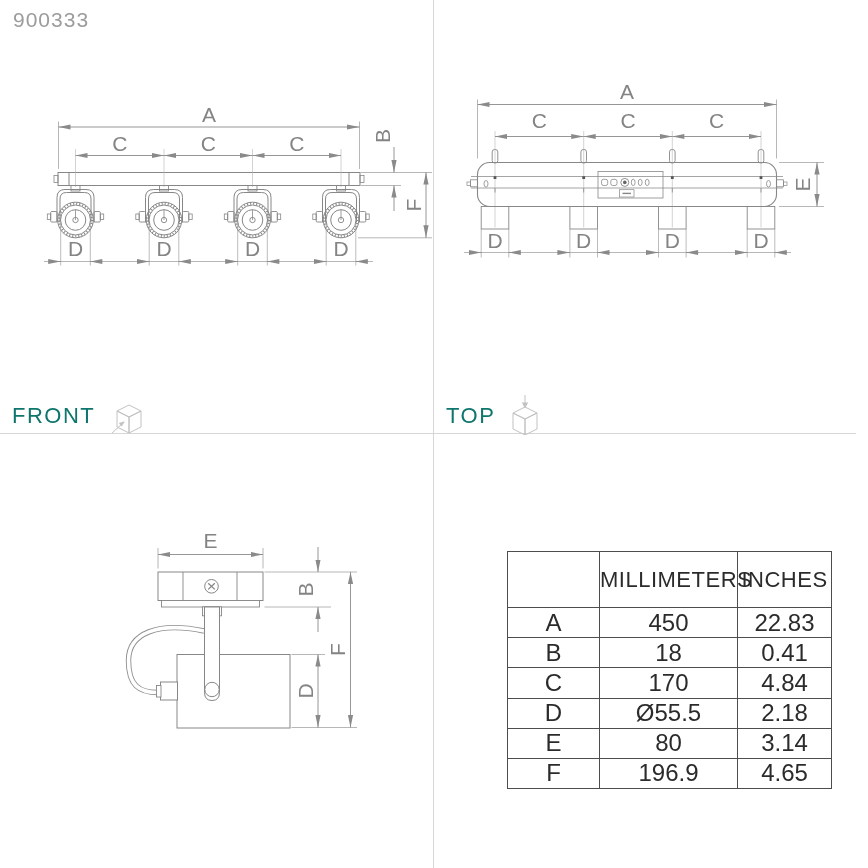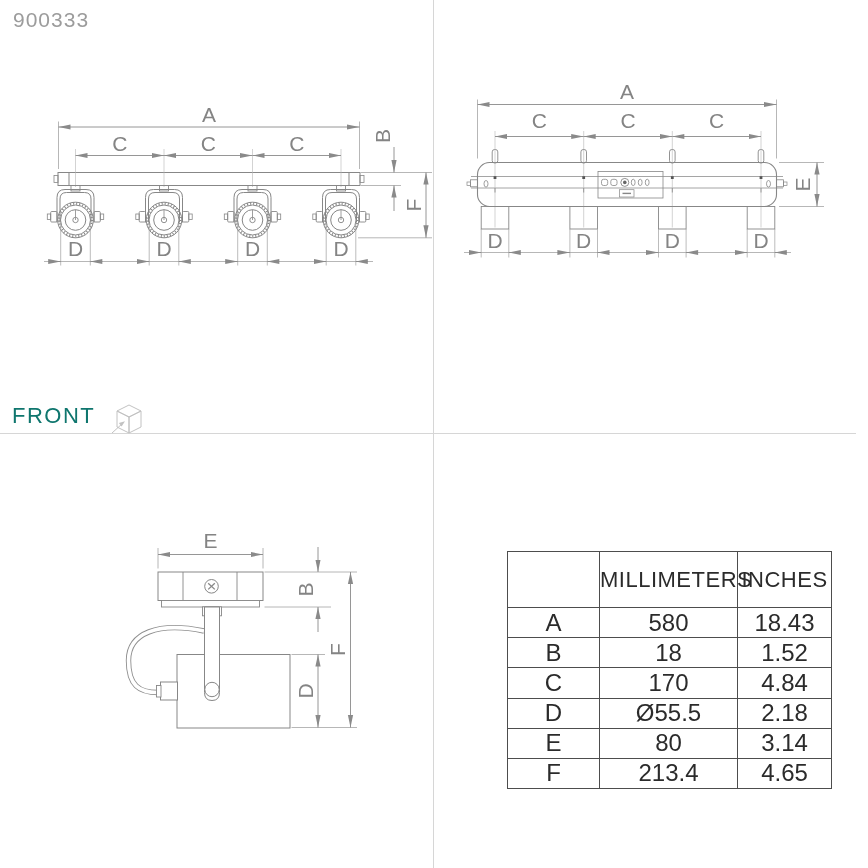--- a/index.html
+++ b/index.html
@@ -264,60 +264,72 @@
       <g fill="none" stroke="#c2c2c2" stroke-width="1">
         <path d="M19,2 L31,8 L19,14 L7,8 Z"></path>
         <path d="M7,8 L19,14 L19,30 L7,24 Z"></path>
         <path d="M31,8 L19,14 L19,30 L31,24 Z"></path>
         <line x1="2" y1="30" x2="13" y2="20"></line>
       </g>
       <path d="M15,18.2 L8.8,20 L11.6,23.6 Z" fill="#c2c2c2"></path>
     </svg>
   </div>
 
+  <div class="viewlabel" style="left:446px;top:403px">
+    <span class="vl-text">TOP</span>
+    <svg width="30" height="40" viewBox="0 0 30 40" style="margin-top:-8px">
+      <g fill="none" stroke="#c2c2c2" stroke-width="1">
+        <line x1="15" y1="0" x2="15" y2="8"></line>
+        <path d="M15,12 L27,18 L15,24 L3,18 Z"></path>
+        <path d="M3,18 L15,24 L15,40 L3,34 Z"></path>
+        <path d="M27,18 L15,24 L15,40 L27,34 Z"></path>
+      </g>
+      <path d="M15,13.5 L11.8,7.5 L18.2,7.5 Z" fill="#c2c2c2"></path>
+    </svg>
+  </div>
 
 
   <table class="dim-table">
     <colgroup>
         <col class="col-key">
         <col class="col-mm">
         <col class="col-in">
       </colgroup>
     <tbody>
         <tr class="hdr">
       <th></th>
       <th>MILLIMETERS</th>
       <th>INCHES</th>
     </tr>
     <tr class="datarow">
       <td>A</td>
-      <td>580</td>
-      <td>18.43</td>
+      <td>450</td>
+      <td>22.83</td>
     </tr>
     <tr class="datarow">
       <td>B</td>
       <td>18</td>
-      <td>1.52</td>
+      <td>0.41</td>
     </tr>
     <tr class="datarow">
       <td>C</td>
       <td>170</td>
       <td>4.84</td>
     </tr>
     <tr class="datarow">
       <td>D</td>
       <td>Ø55.5</td>
       <td>2.18</td>
     </tr>
     <tr class="datarow">
       <td>E</td>
       <td>80</td>
       <td>3.14</td>
     </tr>
     <tr class="datarow">
       <td>F</td>
-      <td>213.4</td>
+      <td>196.9</td>
       <td>4.65</td>
     </tr>
   </tbody>
     </table>
 
 </div>
 
 </body></html>

